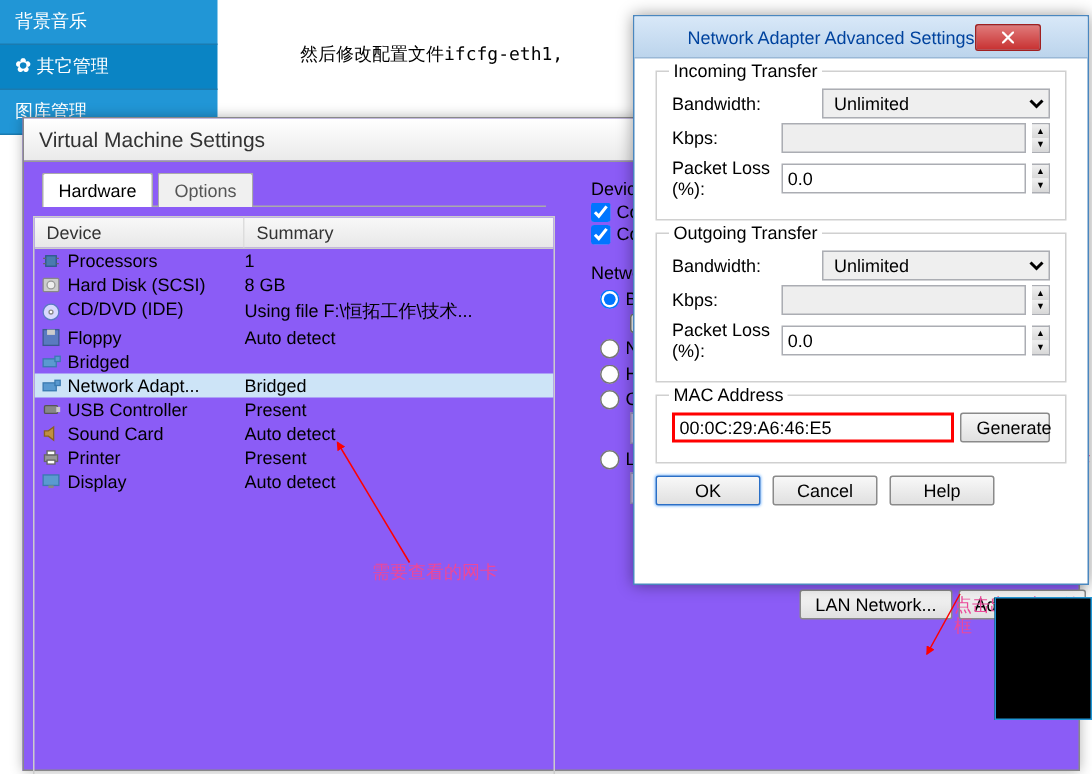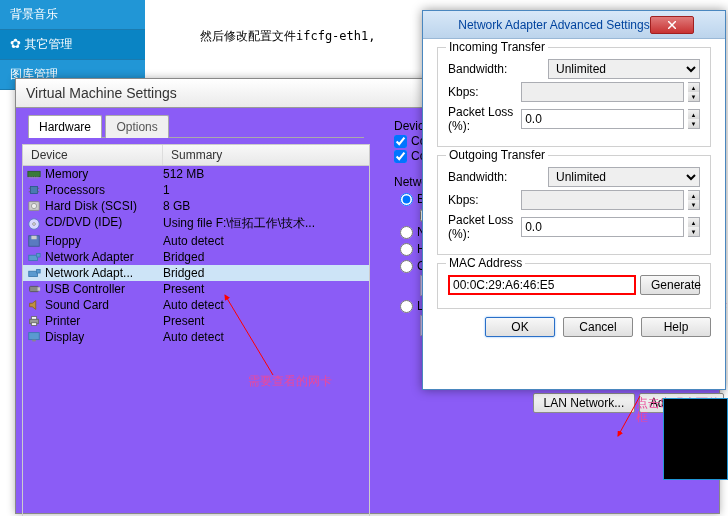--- a/index.html
+++ b/index.html
@@ -44,21 +44,21 @@
 .close-btn{width:44px;height:18px;background:linear-gradient(#e07a7a,#c83232);border:1px solid #a02020;border-radius:2px;color:#fff;display:flex;align-items:center;justify-content:center;font-size:10px;cursor:pointer}
 .adv-body{padding:8px 14px}
 .fieldset{border:1px solid #d0d0d0;padding:8px 10px 10px 10px;margin-bottom:8px;position:relative}
 .fieldset .legend{position:absolute;top:-8px;left:8px;background:#fff;padding:0 3px;font-size:12px}
 .fs-row{display:flex;align-items:center;margin:3px 0;gap:4px}
 .fs-row label{width:96px}
 .fs-row select,.fs-row input[type=text]{flex:1;height:20px;border:1px solid #abadb3;padding:0 3px}
 .spinner{width:16px;height:20px;display:flex;flex-direction:column;border:1px solid #abadb3;border-left:none}
 .spinner div{flex:1;background:linear-gradient(#f0f0f0,#d8d8d8);font-size:6px;display:flex;align-items:center;justify-content:center;cursor:pointer}
 .mac-field{border:2px solid #ff0000 !important}
-.adv-btns{display:flex;gap:8px;justify-content:flex-end;margin-top:6px}
+.adv-btns{display:flex;gap:8px;justify-content:flex-start;margin-top:6px}
 .black-box{position:absolute;right:0;top:398px;width:65px;height:82px;background:#000;border:1px solid #2196d6}
 </style>
 </head>
 <body>
 
 <div class="sidebar">
   <div class="side-item">背景音乐</div>
   <div class="side-item active">其它管理</div>
   <div class="side-item">图库管理</div>
 </div>
@@ -74,35 +74,20 @@
     </div>
     <div class="device-table">
       <div class="dt-head">
         <div>Device</div>
         <div>Summary</div>
       </div>
       <div id="device-rows">
           <div class="dt-row">
             <div class="icon">
               <svg viewBox="0 0 16 16">
-                <rect x="1" y="5" width="14" height="6" fill="#3a7a3a" stroke="#2a5a2a"></rect>
-                <rect x="2" y="11" width="1" height="2" fill="#999"></rect>
-                <rect x="4" y="11" width="1" height="2" fill="#999"></rect>
-                <rect x="6" y="11" width="1" height="2" fill="#999"></rect>
-                <rect x="8" y="11" width="1" height="2" fill="#999"></rect>
-                <rect x="10" y="11" width="1" height="2" fill="#999"></rect>
-                <rect x="12" y="11" width="1" height="2" fill="#999"></rect>
-              </svg>
-            </div>
-            <div class="c1">Memory</div>
-            <div class="c2">512 MB</div>
-          </div>
-          <div class="dt-row">
-            <div class="icon">
-              <svg viewBox="0 0 16 16">
                 <rect x="4" y="4" width="8" height="8" fill="#4a7ab0" stroke="#2a5a8a"></rect>
                 <line x1="2" y1="6" x2="4" y2="6" stroke="#666"></line>
                 <line x1="2" y1="10" x2="4" y2="10" stroke="#666"></line>
                 <line x1="12" y1="6" x2="14" y2="6" stroke="#666"></line>
                 <line x1="12" y1="10" x2="14" y2="10" stroke="#666"></line>
               </svg>
             </div>
             <div class="c1">Processors</div>
             <div class="c2">1</div>
           </div>
@@ -136,21 +121,20 @@
             <div class="c1">Floppy</div>
             <div class="c2">Auto detect</div>
           </div>
           <div class="dt-row">
             <div class="icon">
               <svg viewBox="0 0 16 16">
                 <rect x="2" y="6" width="10" height="6" fill="#5a9ad0" stroke="#3a7ab0"></rect>
                 <rect x="11" y="4" width="4" height="4" fill="#5a9ad0" stroke="#3a7ab0"></rect>
               </svg>
             </div>
-            <div class="c1">Network Adapter</div>
             <div class="c2">Bridged</div>
           </div>
           <div class="dt-row sel">
             <div class="icon">
               <svg viewBox="0 0 16 16">
                 <rect x="2" y="6" width="10" height="6" fill="#5a9ad0" stroke="#3a7ab0"></rect>
                 <rect x="11" y="4" width="4" height="4" fill="#5a9ad0" stroke="#3a7ab0"></rect>
               </svg>
             </div>
             <div class="c1">Network Adapt...</div>

